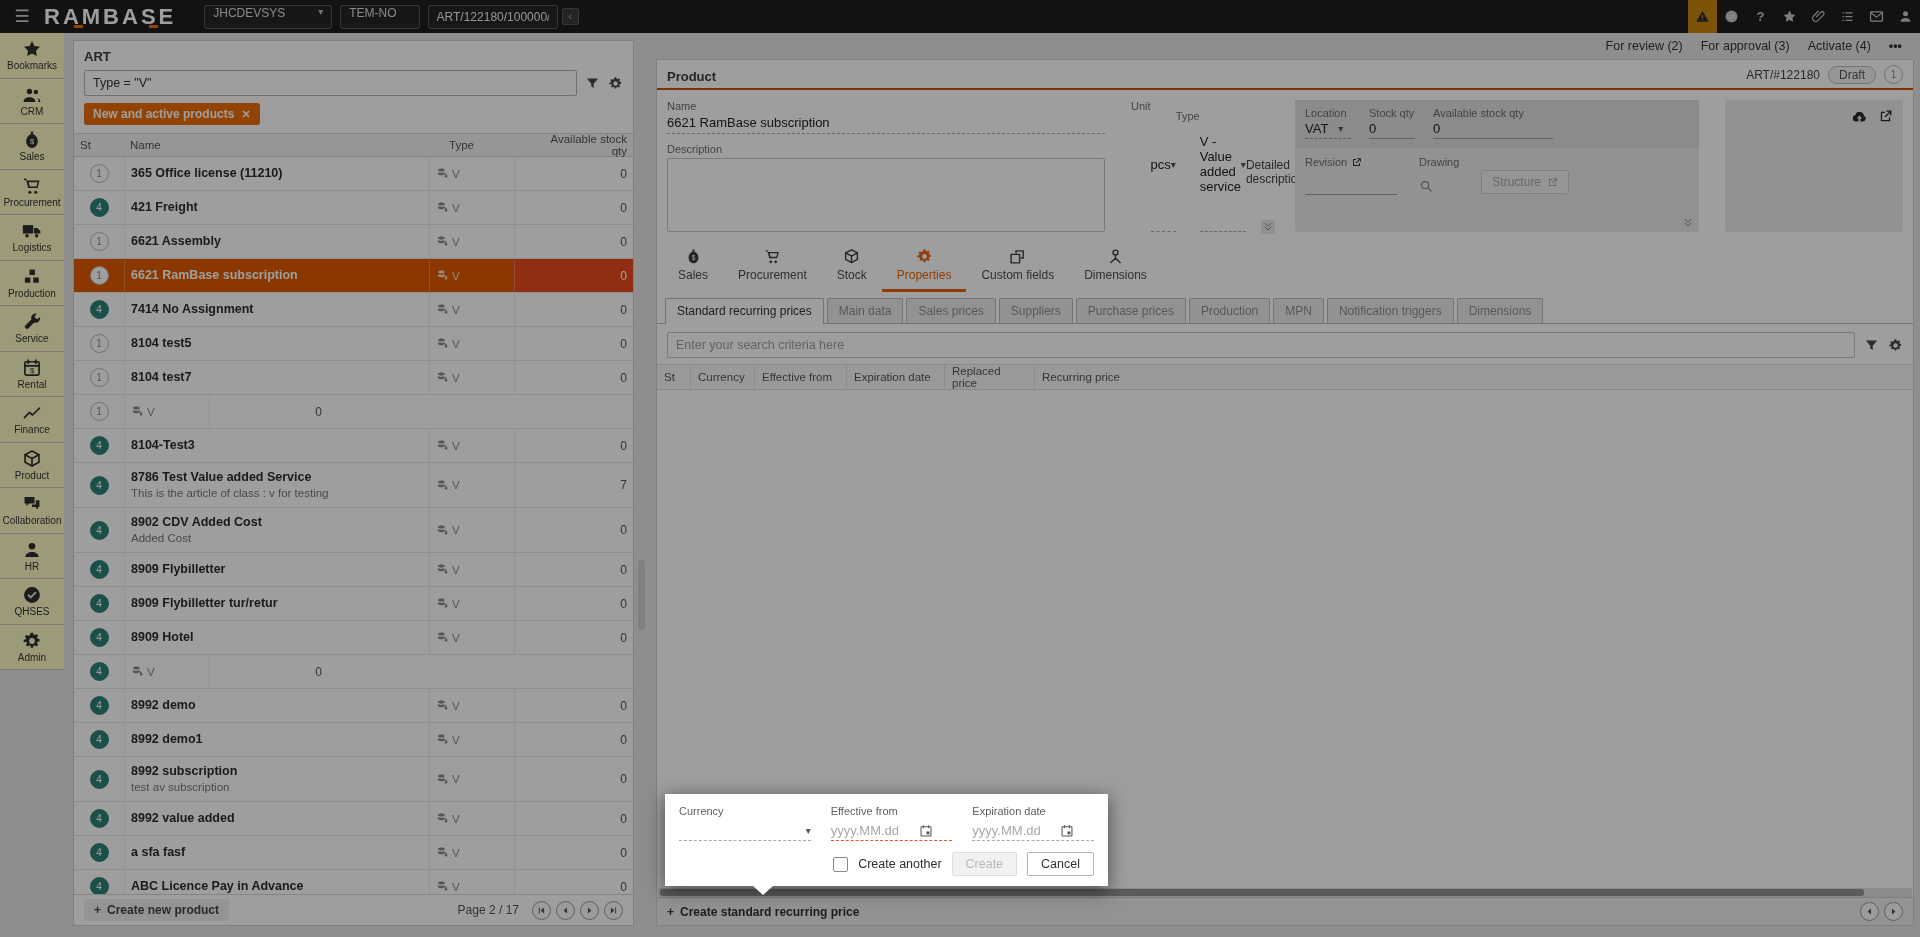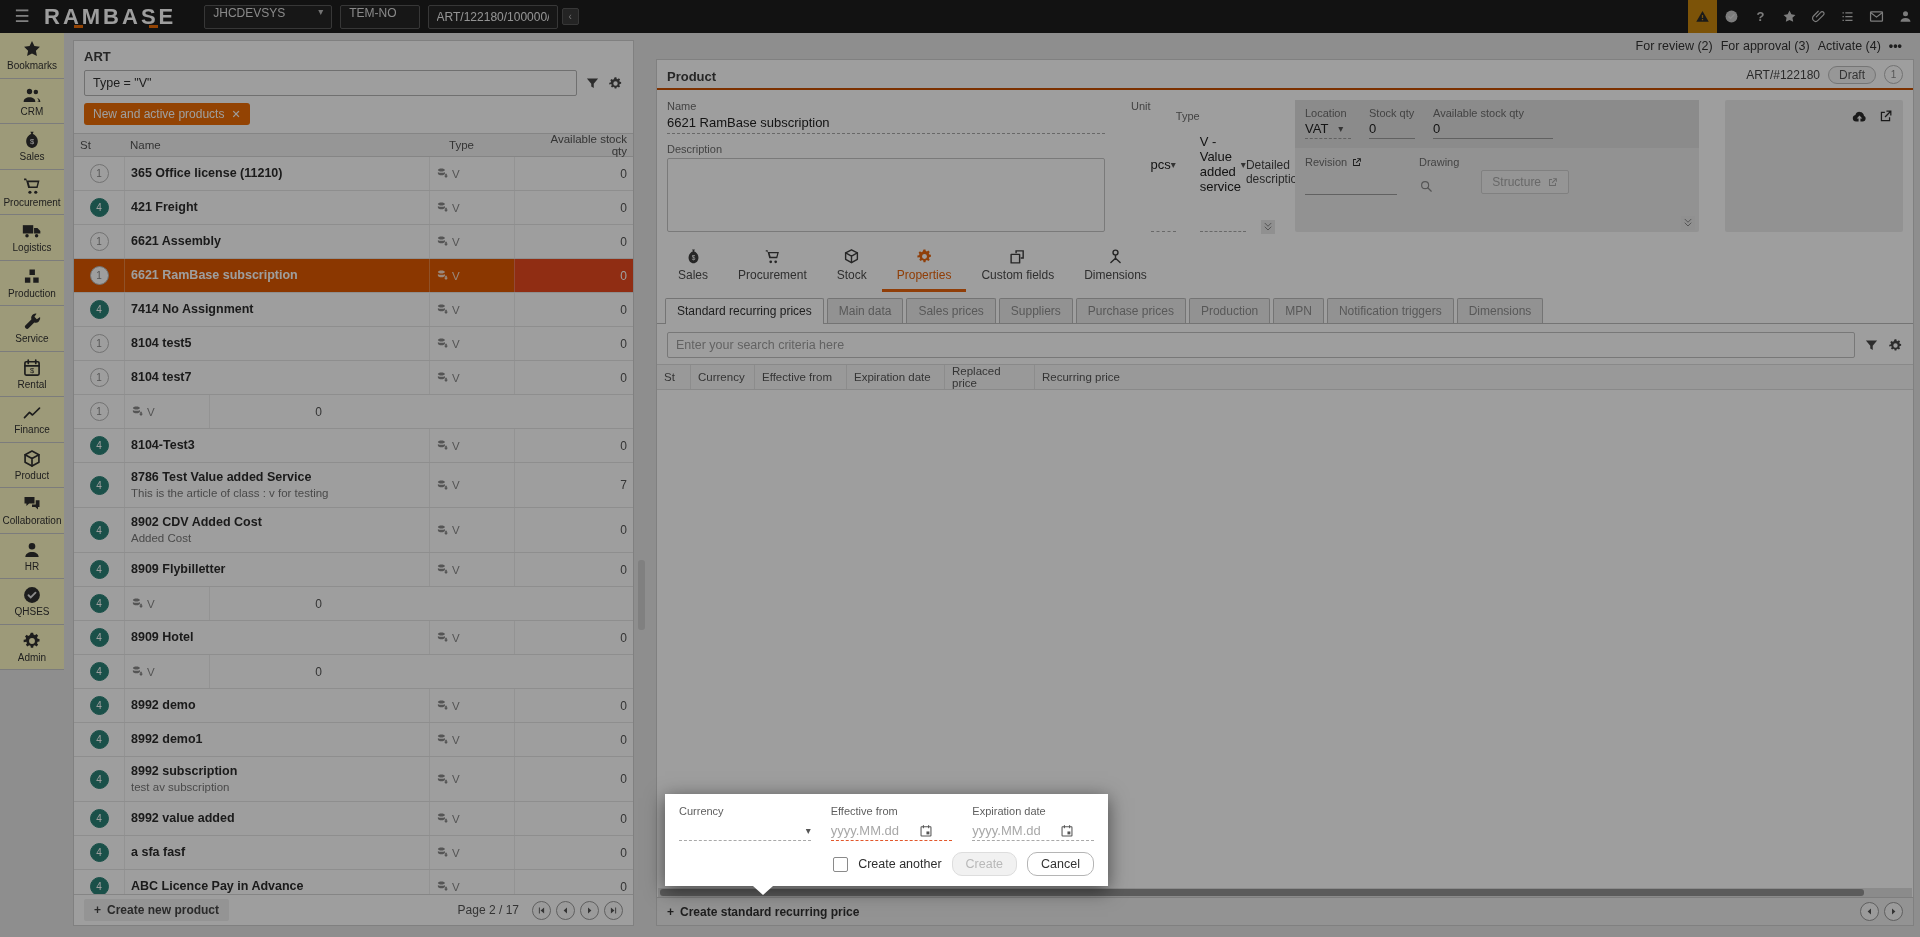--- a/index.html
+++ b/index.html
@@ -37,21 +37,21 @@
 
   
   .left-panel{position:absolute;left:73px;top:40px;width:559px;bottom:11px;background:#fff;
     border:1px solid #cfcfcf;display:flex;flex-direction:column;z-index:3;}
   .lp-title{font-size:13px;font-weight:bold;color:#3e3e3e;padding:8px 10px 6px 10px;}
   .lp-searchrow{display:flex;align-items:center;padding:0 10px;}
   .lp-search{flex:1;height:24px;border:1px solid #b5b5b5;border-radius:2px;font-size:12.5px;
     color:#333;padding:0 8px;font-family:"Liberation Sans",sans-serif;}
   .lp-searchrow .ic{color:#4a4a4a;margin-left:8px;}
   .chip{display:inline-flex;align-items:center;background:#ED6D05;color:#fff;font-size:12px;
-    font-weight:normal;border-radius:3px;padding:4px 9px;margin:7px 10px 8px 10px;width:max-content;}
+    font-weight:bold;border-radius:3px;padding:4px 9px;margin:7px 10px 8px 10px;width:max-content;}
   .chip .x{margin-left:7px;font-size:11px;cursor:pointer;}
   .lt-head{display:flex;background:#f2f2f2;border-top:1px solid #d7d7d7;border-bottom:1px solid #d7d7d7;
     font-size:11.5px;color:#555;height:22px;align-items:center;}
   .lt-head>div{padding:0 6px;}
   .lt-body{flex:1;overflow:hidden;}
   .lt-row{display:flex;align-items:center;border-bottom:1px solid #e6e6e6;min-height:33px;cursor:pointer;background:#fff;}
   .lt-row.two{min-height:44px;}
   .lt-row>div{padding:0 6px;align-self:stretch;display:flex;align-items:center;}
   .c-st{width:38px;justify-content:center;}
   .c-name{flex:1;border-left:1px solid #eee;}
@@ -70,21 +70,21 @@
   .lt-row.sel .c-name,.lt-row.sel .c-type,.lt-row.sel .c-qty{border-left-color:rgba(255,255,255,.25);}
   .lp-foot{height:30px;border-top:1px solid #d7d7d7;display:flex;align-items:center;padding:0 10px;font-size:12px;color:#444;}
   .lp-create{display:flex;align-items:center;gap:6px;background:#efefef;height:22px;padding:0 10px;border-radius:2px;font-weight:bold;cursor:pointer;}
   .lp-page{margin-left:auto;color:#555;margin-right:8px;}
   .circ{width:17px;height:17px;border:1px solid #9a9a9a;border-radius:50%;display:flex;align-items:center;
     justify-content:center;color:#555;margin-left:5px;cursor:pointer;background:#fbfbfb;}
   .splitter{position:absolute;left:638px;top:560px;width:7px;height:70px;background:#cfcfcf;border-radius:3px;z-index:3;}
 
   
   .main-wrap{position:absolute;left:656px;top:33px;right:6px;bottom:11px;z-index:3;display:flex;flex-direction:column;}
-  .actions-row{height:26px;display:flex;justify-content:flex-end;align-items:center;gap:8px;
+  .actions-row{height:26px;display:flex;justify-content:flex-end;align-items:center;gap:18px;
     font-size:12.5px;color:#333;padding-right:12px;}
   .actions-row span{cursor:pointer;}
   .main-card{flex:1;background:#fff;border:1px solid #cfcfcf;display:flex;flex-direction:column;overflow:hidden;}
   .card-head{display:flex;align-items:flex-end;padding:5px 10px 4px 10px;border-bottom:2px solid #C94F00;}
   .card-title{font-size:13px;color:#3e3e3e;font-weight:bold;}
   .head-right{margin-left:auto;display:flex;align-items:center;gap:8px;font-size:12px;color:#444;}
   .pill{border:1px solid #bdbdbd;border-radius:10px;padding:1px 10px;background:#f4f4f4;color:#555;}
   .pill-num{width:17px;height:17px;border-radius:50%;background:#fff;border:1px solid #b9b9b9;color:#8a8a8a;
     font-size:10px;display:flex;align-items:center;justify-content:center;}
 
@@ -155,21 +155,21 @@
   .mf-date{width:122px;}
   .mf-dctrl{display:flex;align-items:center;height:19px;gap:4px;}
   .mf-dctrl input{border:none;outline:none;width:84px;font-size:13px;color:#ef4444;
     font-family:"Liberation Sans",sans-serif;padding:0;}
   .mf-dctrl input::placeholder{color:#a8a8a8;}
   .mf-dctrl .ic{color:#555;}
   .u-orange{border-bottom:1px dashed #E2572B;}
   .u-gray{border-bottom:1px dashed #a9a9a9;}
   .m-btnrow{display:flex;align-items:center;justify-content:flex-end;gap:10px;margin-top:11px;font-size:12.5px;color:#2e2e2e;}
   .chk{width:13px;height:13px;border:1px solid #8a8a8a;border-radius:2px;background:#fff;cursor:pointer;}
-  .btn{font-size:12.5px;border-radius:10px;padding:4px 13px;cursor:pointer;}
+  .btn{font-size:12.5px;border-radius:2px;padding:4px 13px;cursor:pointer;}
   .btn.disabled{background:#f1f1f1;border:1px solid #ddd;color:#b8b8b8;cursor:default;}
   .btn.plain{background:#fff;border:1px solid #b5b5b5;color:#333;}
 </style>
 </head>
 <body>
 
 <div class="topbar">
   <div class="hamburger">☰</div>
   <div class="logo">
     <span>RAMBASE</span>
@@ -608,20 +608,23 @@
               <path d="M17 12.5v3.8h-2.2l3.7 4.2 3.7-4.2H20v-3.8z"></path>
             </svg>
           </span>
           <span>V</span>
         </div>
         <div class="c-qty">0</div>
       </div>
       <div class="lt-row">
         <div class="c-st">
           <span class="stc st4">4</span>
+        </div>
+        <div class="c-name">
+          <div class="nm">8909 Flybilletter tur/retur</div>
         </div>
         <div class="c-type">
           <span class="ic">
             <svg viewBox="0 0 24 24" fill="currentColor" width="13" height="13">
               <path d="M3.5 5.5C3.5 3.9 6.4 2.7 10 2.7s6.5 1.2 6.5 2.8S13.6 8.3 10 8.3 3.5 7.1 3.5 5.5zM3.5 9c1.4 1.1 3.8 1.8 6.5 1.8s5.1-.7 6.5-1.8v3.5c0 1.6-2.9 2.8-6.5 2.8s-6.5-1.2-6.5-2.8z"></path>
               <path d="M17 12.5v3.8h-2.2l3.7 4.2 3.7-4.2H20v-3.8z"></path>
             </svg>
           </span>
           <span>V</span>
         </div>

